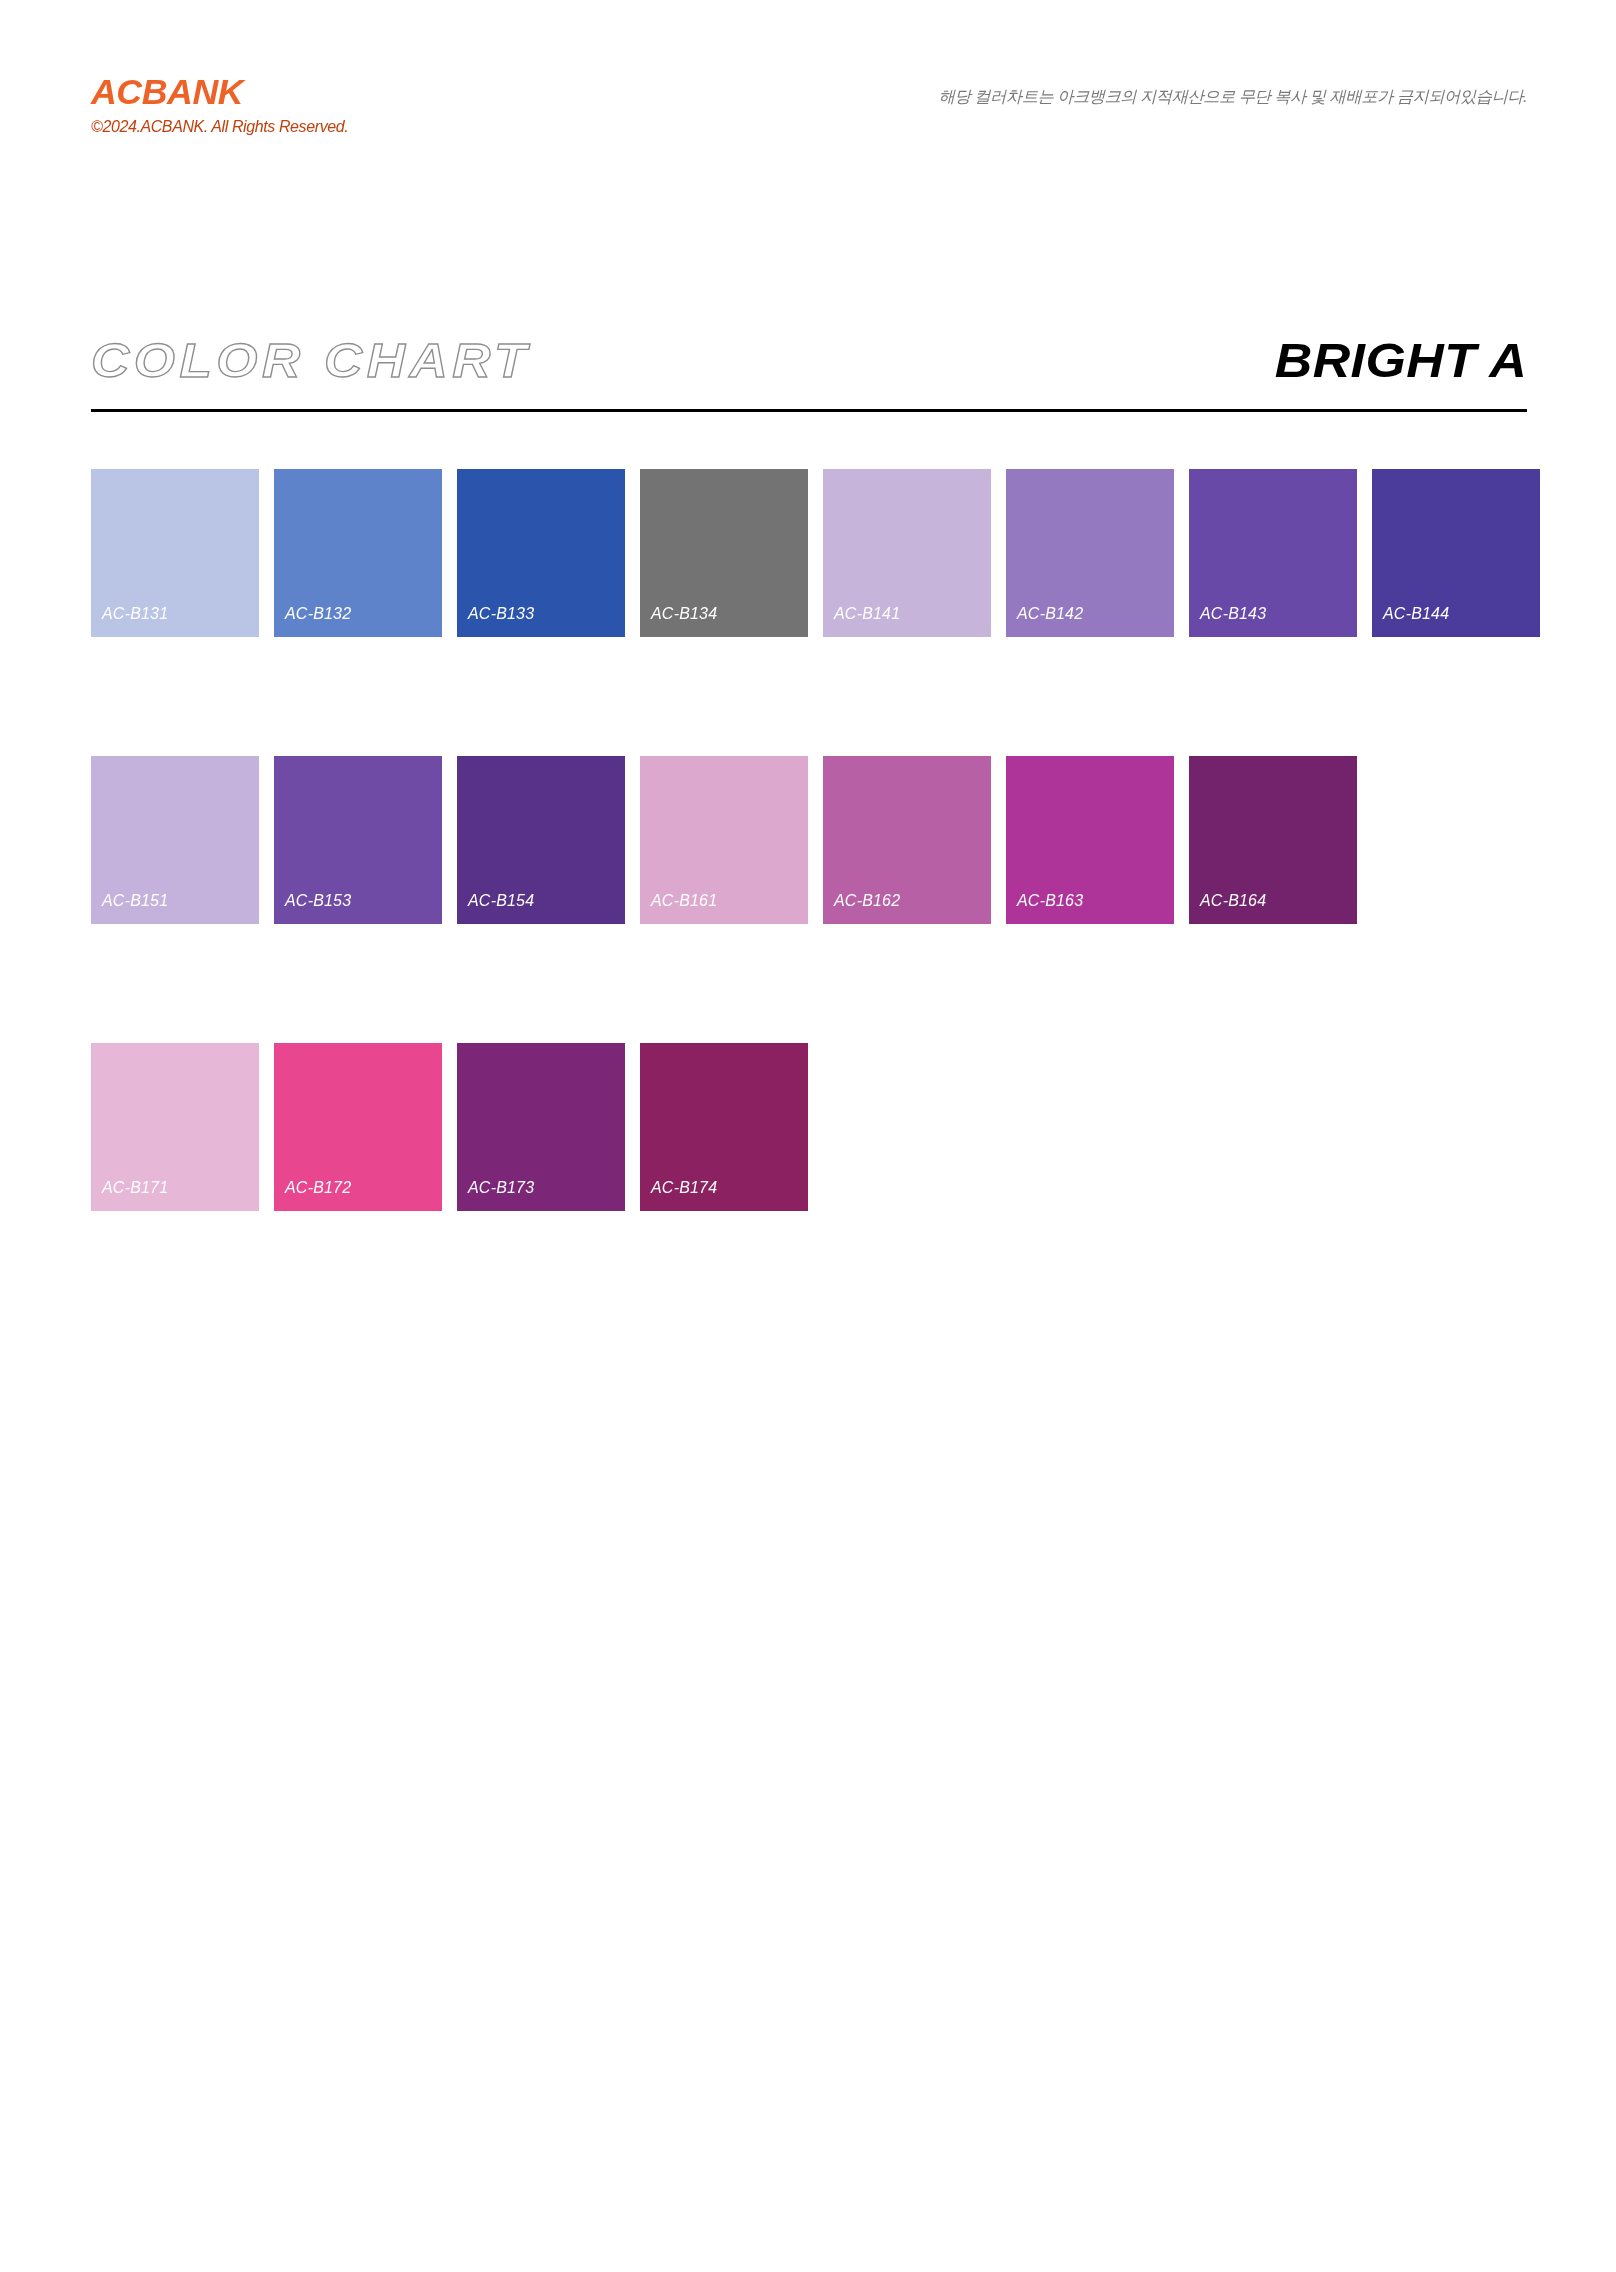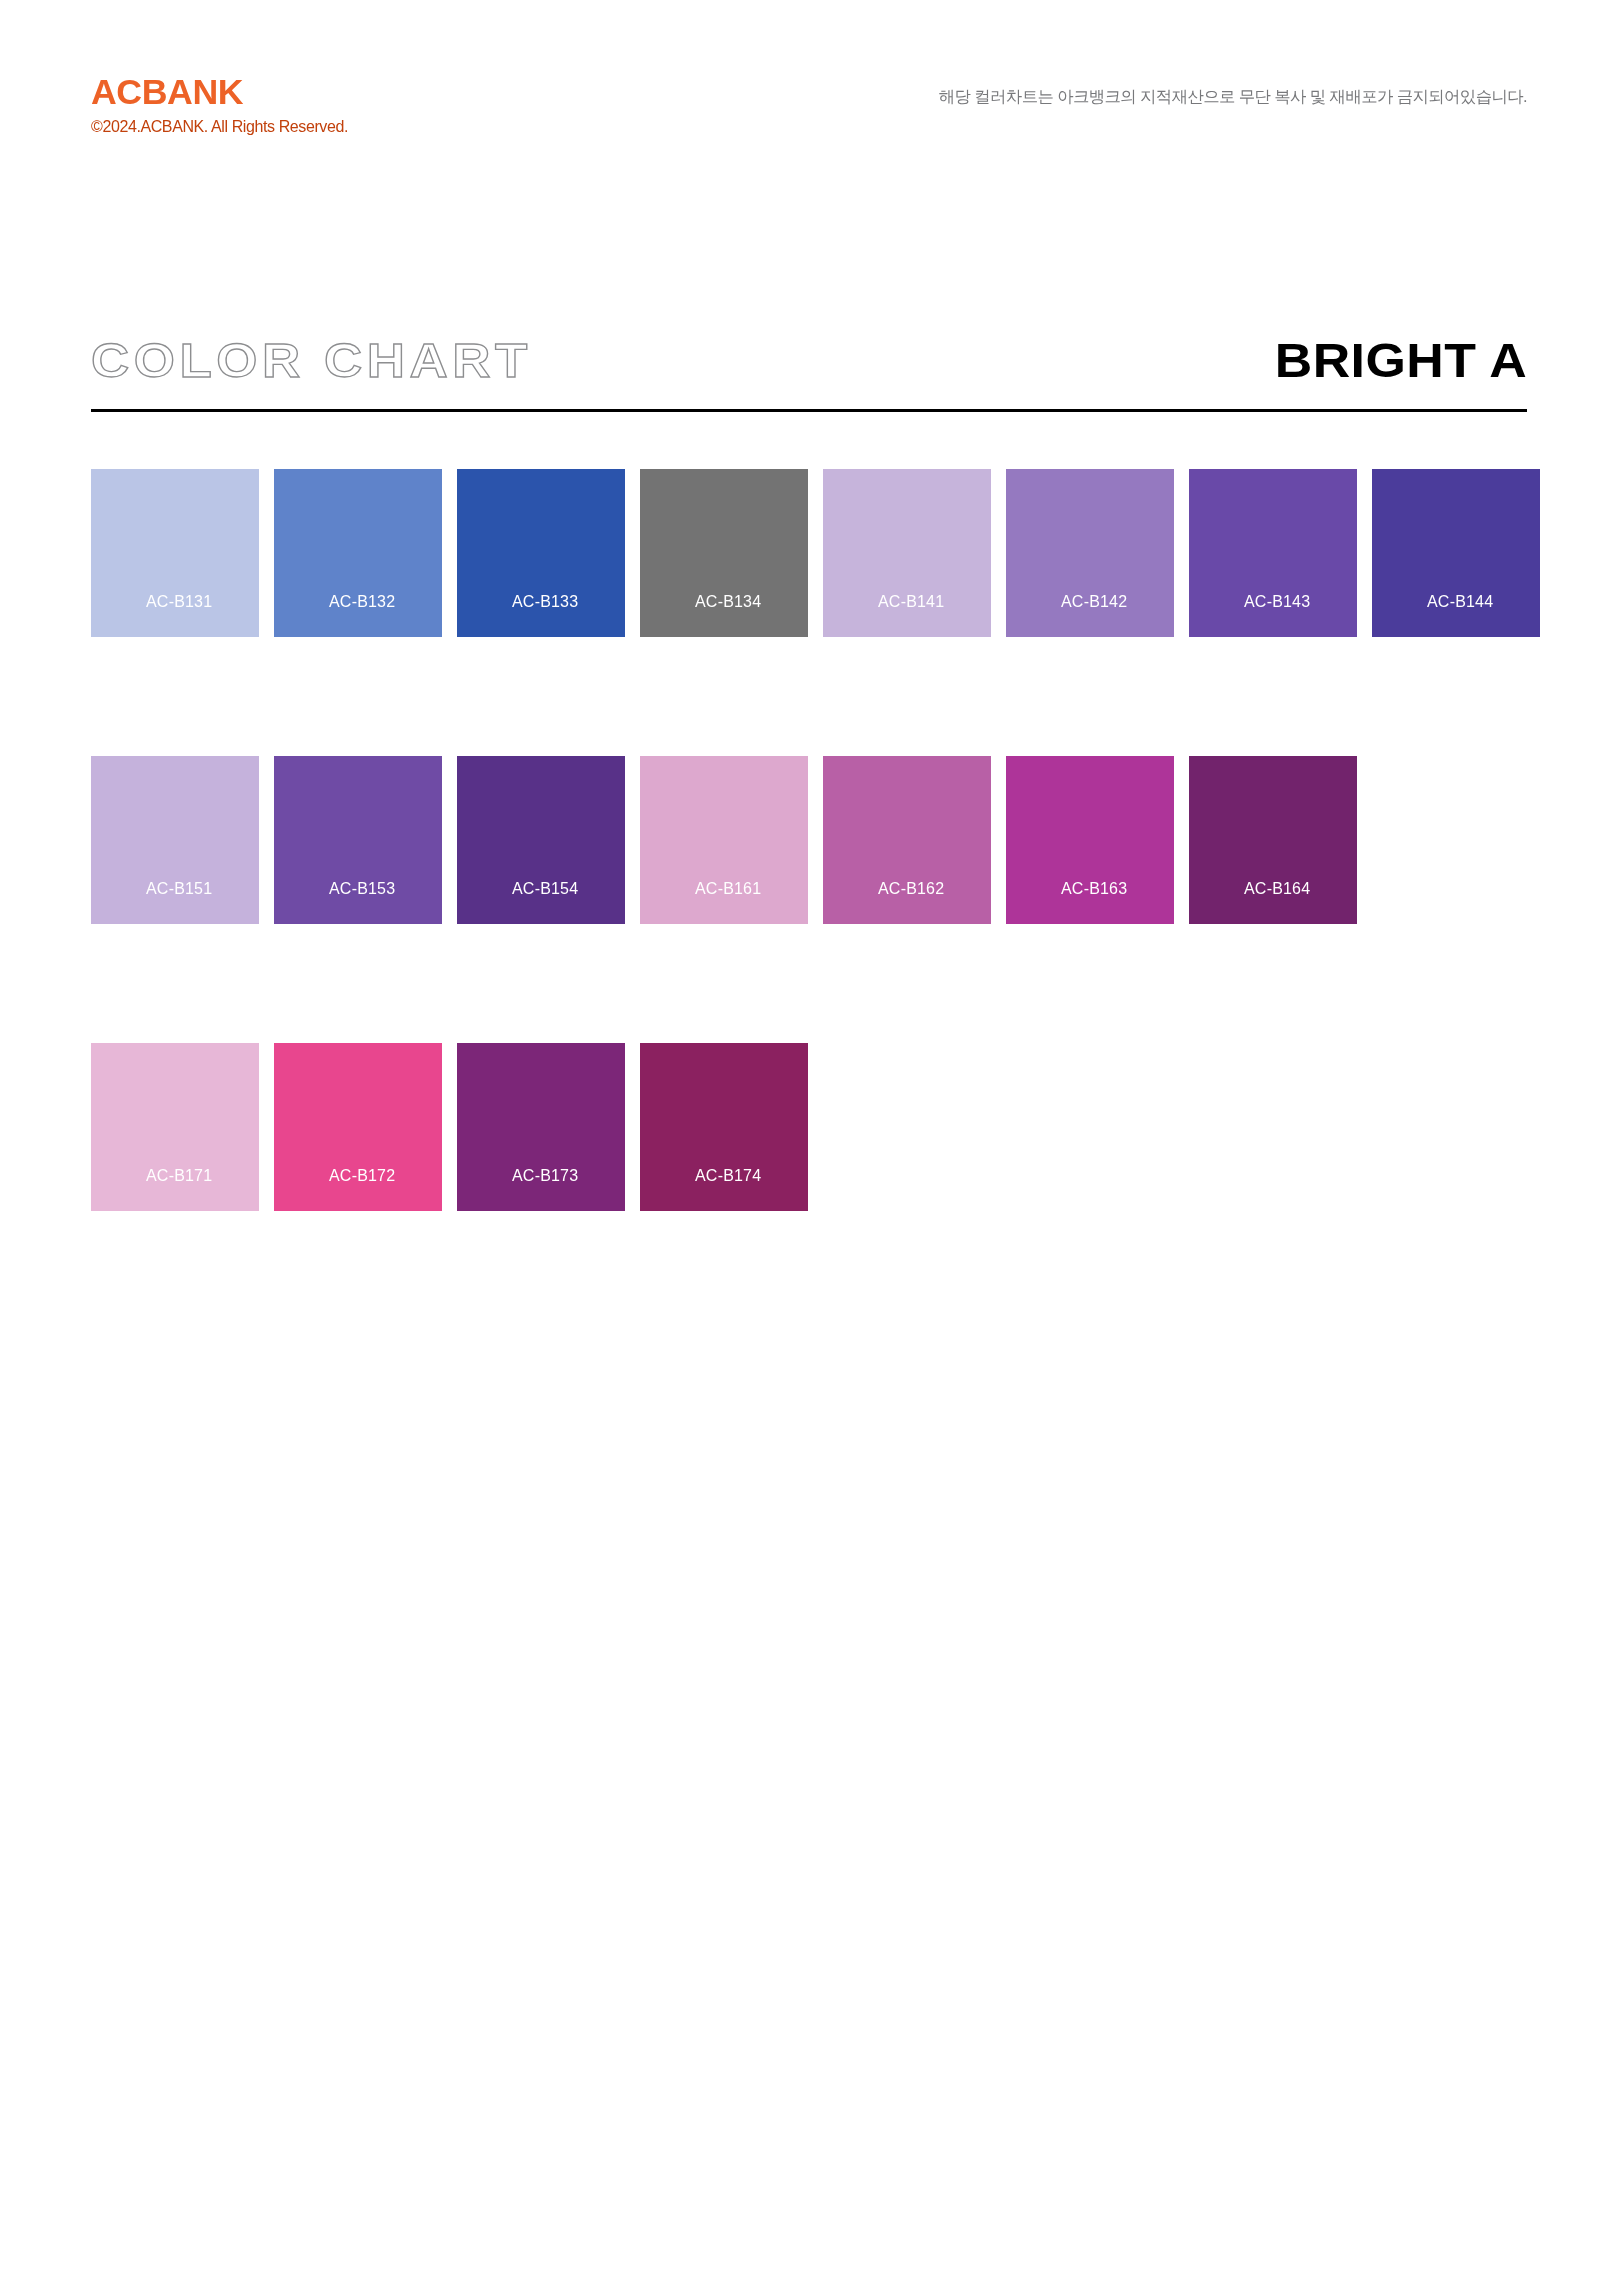--- a/index.html
+++ b/index.html
@@ -11,20 +11,21 @@
     font-family:"Liberation Sans", sans-serif;
     -webkit-font-smoothing:antialiased;
   }
 
   .page {
     position:relative;
     width:1616px;
     height:2273px;
     background:#ffffff;
     overflow:hidden;
+    font-style:italic;
   }
 
   
   .header {
     position:absolute;
     left:91px;
     top:74px;
     width:1436px;
     height:93px;
   }
@@ -131,28 +132,27 @@
   .swatch {
     position:relative;
     width:168px;
     height:168px;
     flex:0 0 168px;
   }
 
   .swatch-label {
     position:absolute;
     left:11px;
-    bottom:27px;
+    bottom:15px;
     font-size:16px;
     color:#ffffff;
     letter-spacing:0.2px;
     line-height:1;
     white-space:nowrap;
     font-family:"Liberation Sans", sans-serif;
-    margin-left:44px;
   }
 </style>
 </head>
 <body>
 
 <div class="page">
 
   <div class="header">
     <div class="brand-block">
       <div class="brand-logo">ACBANK</div>

